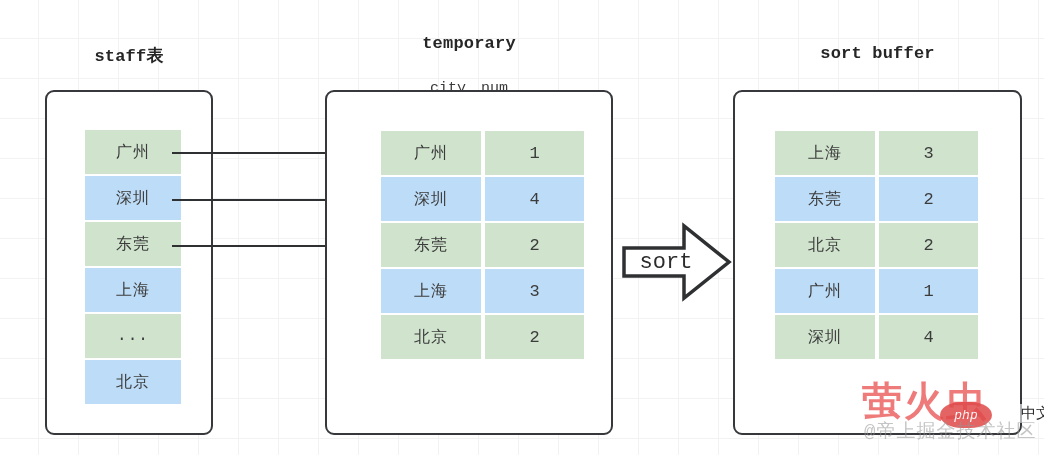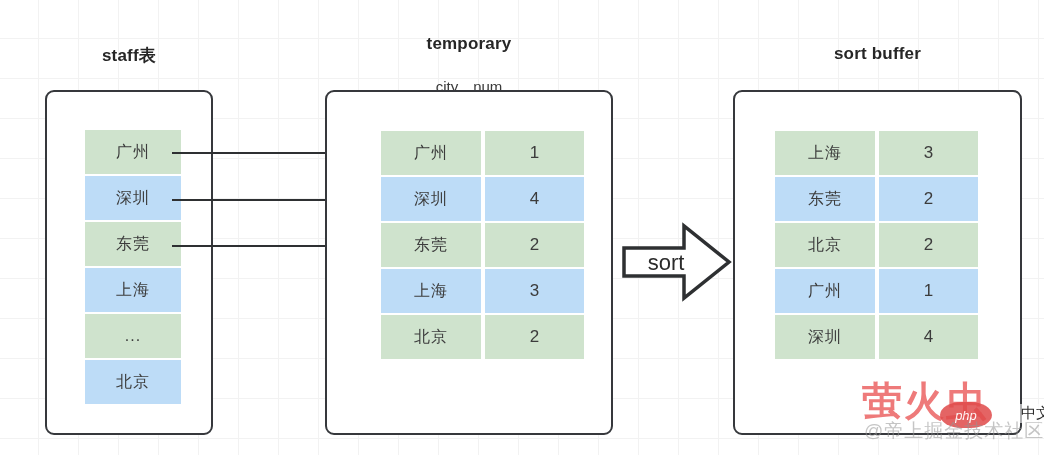--- a/index.html
+++ b/index.html
@@ -11,21 +11,21 @@
     position: relative;
     width: 1044px;
     height: 455px;
     background-color: #ffffff;
     background-image:
       linear-gradient(to right, #f2f2f2 1px, transparent 1px),
       linear-gradient(to bottom, #f2f2f2 1px, transparent 1px);
     background-size: 40px 40px;
     background-position: -2px -2px;
     overflow: hidden;
-    font-family: Liberation Sans, sans-serif;
+    font-family: Liberation Mono, monospace;
   }
 
   
   .title {
     position: absolute;
     font-weight: bold;
     font-size: 17px;
     color: #262626;
     text-align: center;
     letter-spacing: 0.2px;

